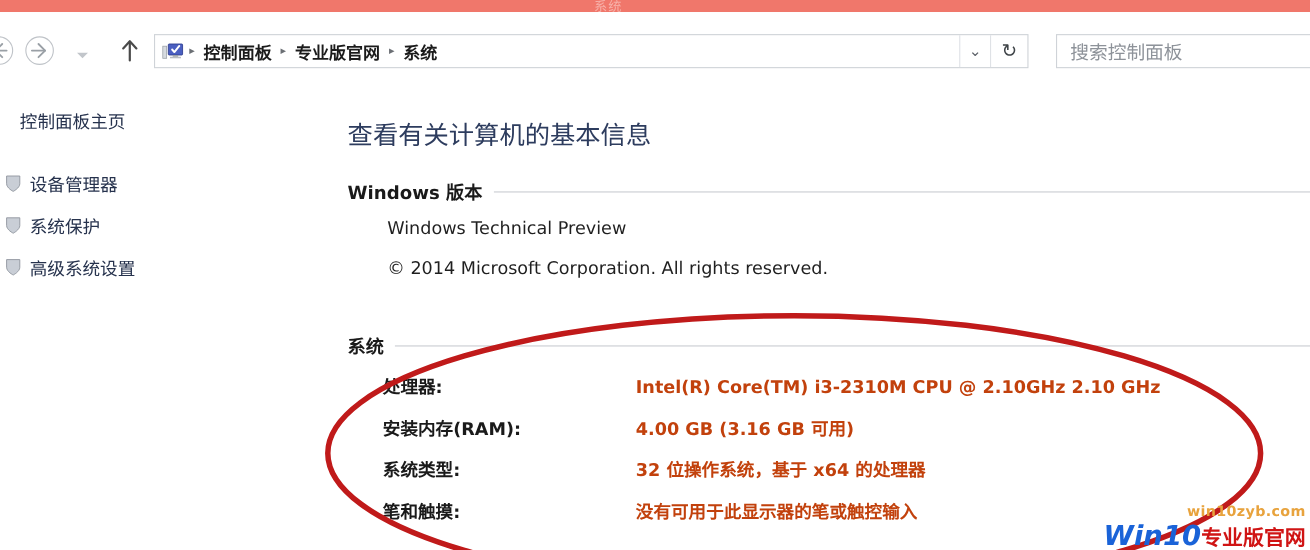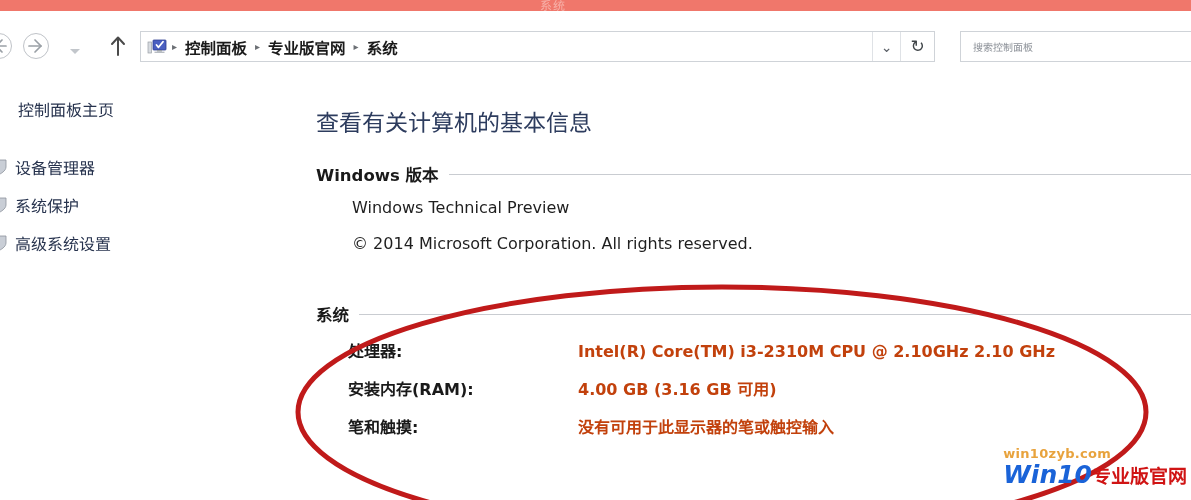--- a/index.html
+++ b/index.html
@@ -135,21 +135,21 @@
   .searchbox {
     position: absolute;
     left: 960px; top: 20px;
     width: 280px; height: 31px;
     border: 1px solid #cfd3d8;
     background: #ffffff;
     display: flex;
     align-items: center;
   }
   .searchbox .ph {
-    font-size: 10px;
+    font-size: 17px;
     color: #8d9299;
     padding-left: 12px;
     font-family: Liberation Sans, sans-serif;
     white-space: nowrap;
   }
 
   
   .sidebar {
     position: absolute;
     left: 0; top: 80px;
@@ -167,21 +167,21 @@
   .side-list {
     position: absolute;
     left: 0; top: 68px;
     width: 300px;
   }
   .side-item {
     position: relative;
     height: 38px;
     display: flex;
     align-items: center;
-    padding-left: 0;
+    padding-left: 12px;
   }
   .side-bullet {
     width: 18px; height: 16px;
     margin-left: -9px;
     margin-right: 6px;
     flex: 0 0 auto;
     position: relative;
   }
   .side-label {
     font-size: 16px;
@@ -275,22 +275,22 @@
   .annot-ellipse {
     position: absolute;
     left: 290px; top: 280px;
     width: 865px; height: 255px;
     pointer-events: none;
   }
 
   
   .watermark {
     position: absolute;
-    right: 4px; bottom: 12px;
-    text-align: left;
+    right: 4px; bottom: 0;
+    text-align: right;
     pointer-events: none;
   }
   .wm-domain {
     font-size: 13px;
     font-weight: 700;
     color: #e8a33d;
     letter-spacing: 0.3px;
     font-family: "DejaVu Sans", "Liberation Sans", sans-serif;
     line-height: 1.1;
   }
@@ -452,20 +452,24 @@
     <div class="spec-row">
       <span class="spec-key">处理器:</span>
       <span class="spec-val">Intel(R) Core(TM) i3-2310M CPU @ 2.10GHz   2.10 GHz</span>
     </div>
 
     <div class="spec-row">
       <span class="spec-key">安装内存(RAM):</span>
       <span class="spec-val">4.00 GB (3.16 GB 可用)</span>
     </div>
 
+    <div class="spec-row">
+      <span class="spec-key">系统类型:</span>
+      <span class="spec-val">32 位操作系统，基于 x64 的处理器</span>
+    </div>
 
     <div class="spec-row">
       <span class="spec-key">笔和触摸:</span>
       <span class="spec-val">没有可用于此显示器的笔或触控输入</span>
     </div>
 
   </div>
 </div>
 
 <div class="annot-ellipse">

